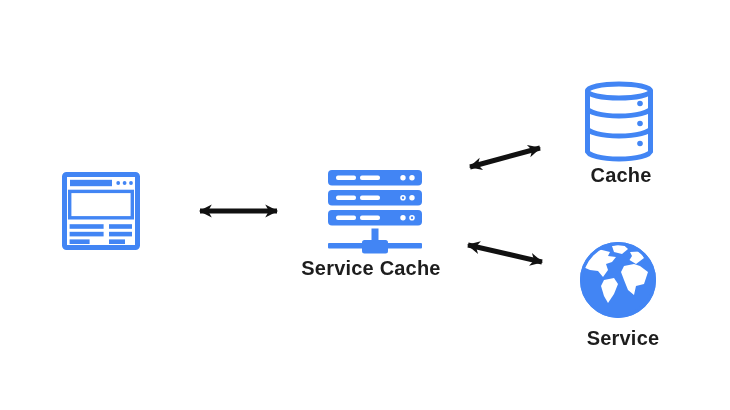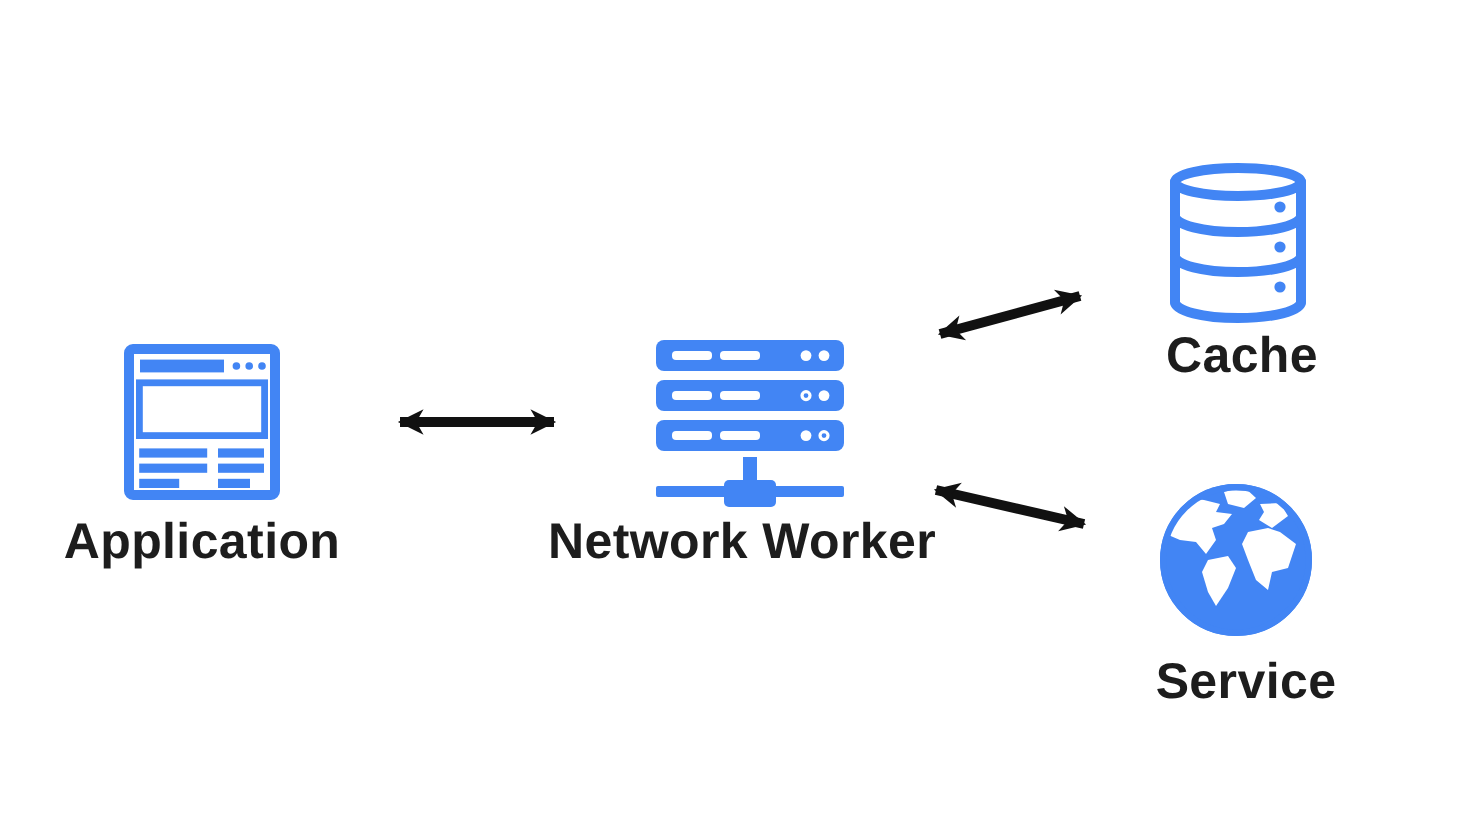--- a/index.html
+++ b/index.html
@@ -4,21 +4,21 @@
 <style>
   html,body{margin:0;padding:0;background:#ffffff;}
   .stage{
     position:relative;width:730px;height:410px;background:#ffffff;overflow:hidden;
     font-family:"Liberation Sans", sans-serif;
   }
   .node{position:absolute;}
   .node svg{display:block;}
   .node-label{
     position:absolute;text-align:center;color:#1d1d1d;
-    font-size:25px;font-weight:700;letter-spacing:0.2px;white-space:nowrap;
+    font-size:20px;font-weight:700;letter-spacing:0.2px;white-space:nowrap;
   }
   .arrow-layer{position:absolute;left:0;top:0;width:730px;height:410px;}
 </style>
 </head>
 <body>
 
 <div class="stage">
 
   <svg class="arrow-layer" viewBox="0 0 730 410">
     <defs>
@@ -42,21 +42,20 @@
         <rect x="7.6" y="52.2" width="34" height="4.6"></rect>
         <rect x="7.6" y="59.8" width="34" height="4.6"></rect>
         <rect x="7.6" y="67.4" width="20" height="4.6"></rect>
         <rect x="47" y="52.2" width="23" height="4.6"></rect>
         <rect x="47" y="59.8" width="23" height="4.6"></rect>
         <rect x="47" y="67.4" width="16" height="4.6"></rect>
       </g>
       <rect x="7.7" y="19.4" width="62.6" height="26.4" fill="none" stroke="#4285F4" stroke-width="3.4"></rect>
     </svg>
   </div>
-  <div class="node-label" style="left:1px;top:257px;width:200px;">Application</div>
 
   <div class="node" style="left:328px;top:170px;">
     <svg width="94" height="84" viewBox="0 0 94 84">
       <g fill="#4285F4">
         <rect x="0" y="0" width="94" height="15.5" rx="4"></rect>
         <rect x="0" y="20" width="94" height="15.5" rx="4"></rect>
         <rect x="0" y="40" width="94" height="15.5" rx="4"></rect>
         <rect x="43.5" y="58.5" width="7" height="15"></rect>
         <rect x="0" y="73" width="94" height="5.5" rx="1"></rect>
         <rect x="34" y="70" width="26" height="13.5" rx="2.5"></rect>
@@ -70,21 +69,21 @@
           <rect x="32" y="45.5" width="20" height="4.5" rx="2"></rect>
         <circle cx="75" cy="7.8" r="2.7"></circle>
           <circle cx="84" cy="7.8" r="2.7"></circle>
         <circle cx="84" cy="27.8" r="2.7"></circle>
         <circle cx="75" cy="47.8" r="2.7"></circle>
       </g>
       <circle cx="75" cy="27.8" r="2" fill="none" stroke="#ffffff" stroke-width="1.6"></circle>
       <circle cx="84" cy="47.8" r="2" fill="none" stroke="#ffffff" stroke-width="1.6"></circle>
     </svg>
   </div>
-  <div class="node-label" style="left:271px;top:257px;width:200px;">Network Worker</div>
+  <div class="node-label" style="left:271px;top:257px;width:200px;">Service Cache</div>
 
   <div class="node" style="left:585px;top:81px;">
     <svg width="68" height="82" viewBox="0 0 68 82">
       <g fill="none" stroke="#4285F4" stroke-width="5" stroke-linecap="round">
         <ellipse cx="34" cy="10" rx="31.5" ry="7"></ellipse>
         <path d="M2.5,10 V70"></path>
         <path d="M65.5,10 V70"></path>
         <path d="M2.5,27 A31.5,8 0 0 0 65.5,27"></path>
         <path d="M2.5,47 A31.5,8 0 0 0 65.5,47"></path>
         <path d="M2.5,70 A31.5,8 0 0 0 65.5,70"></path>

